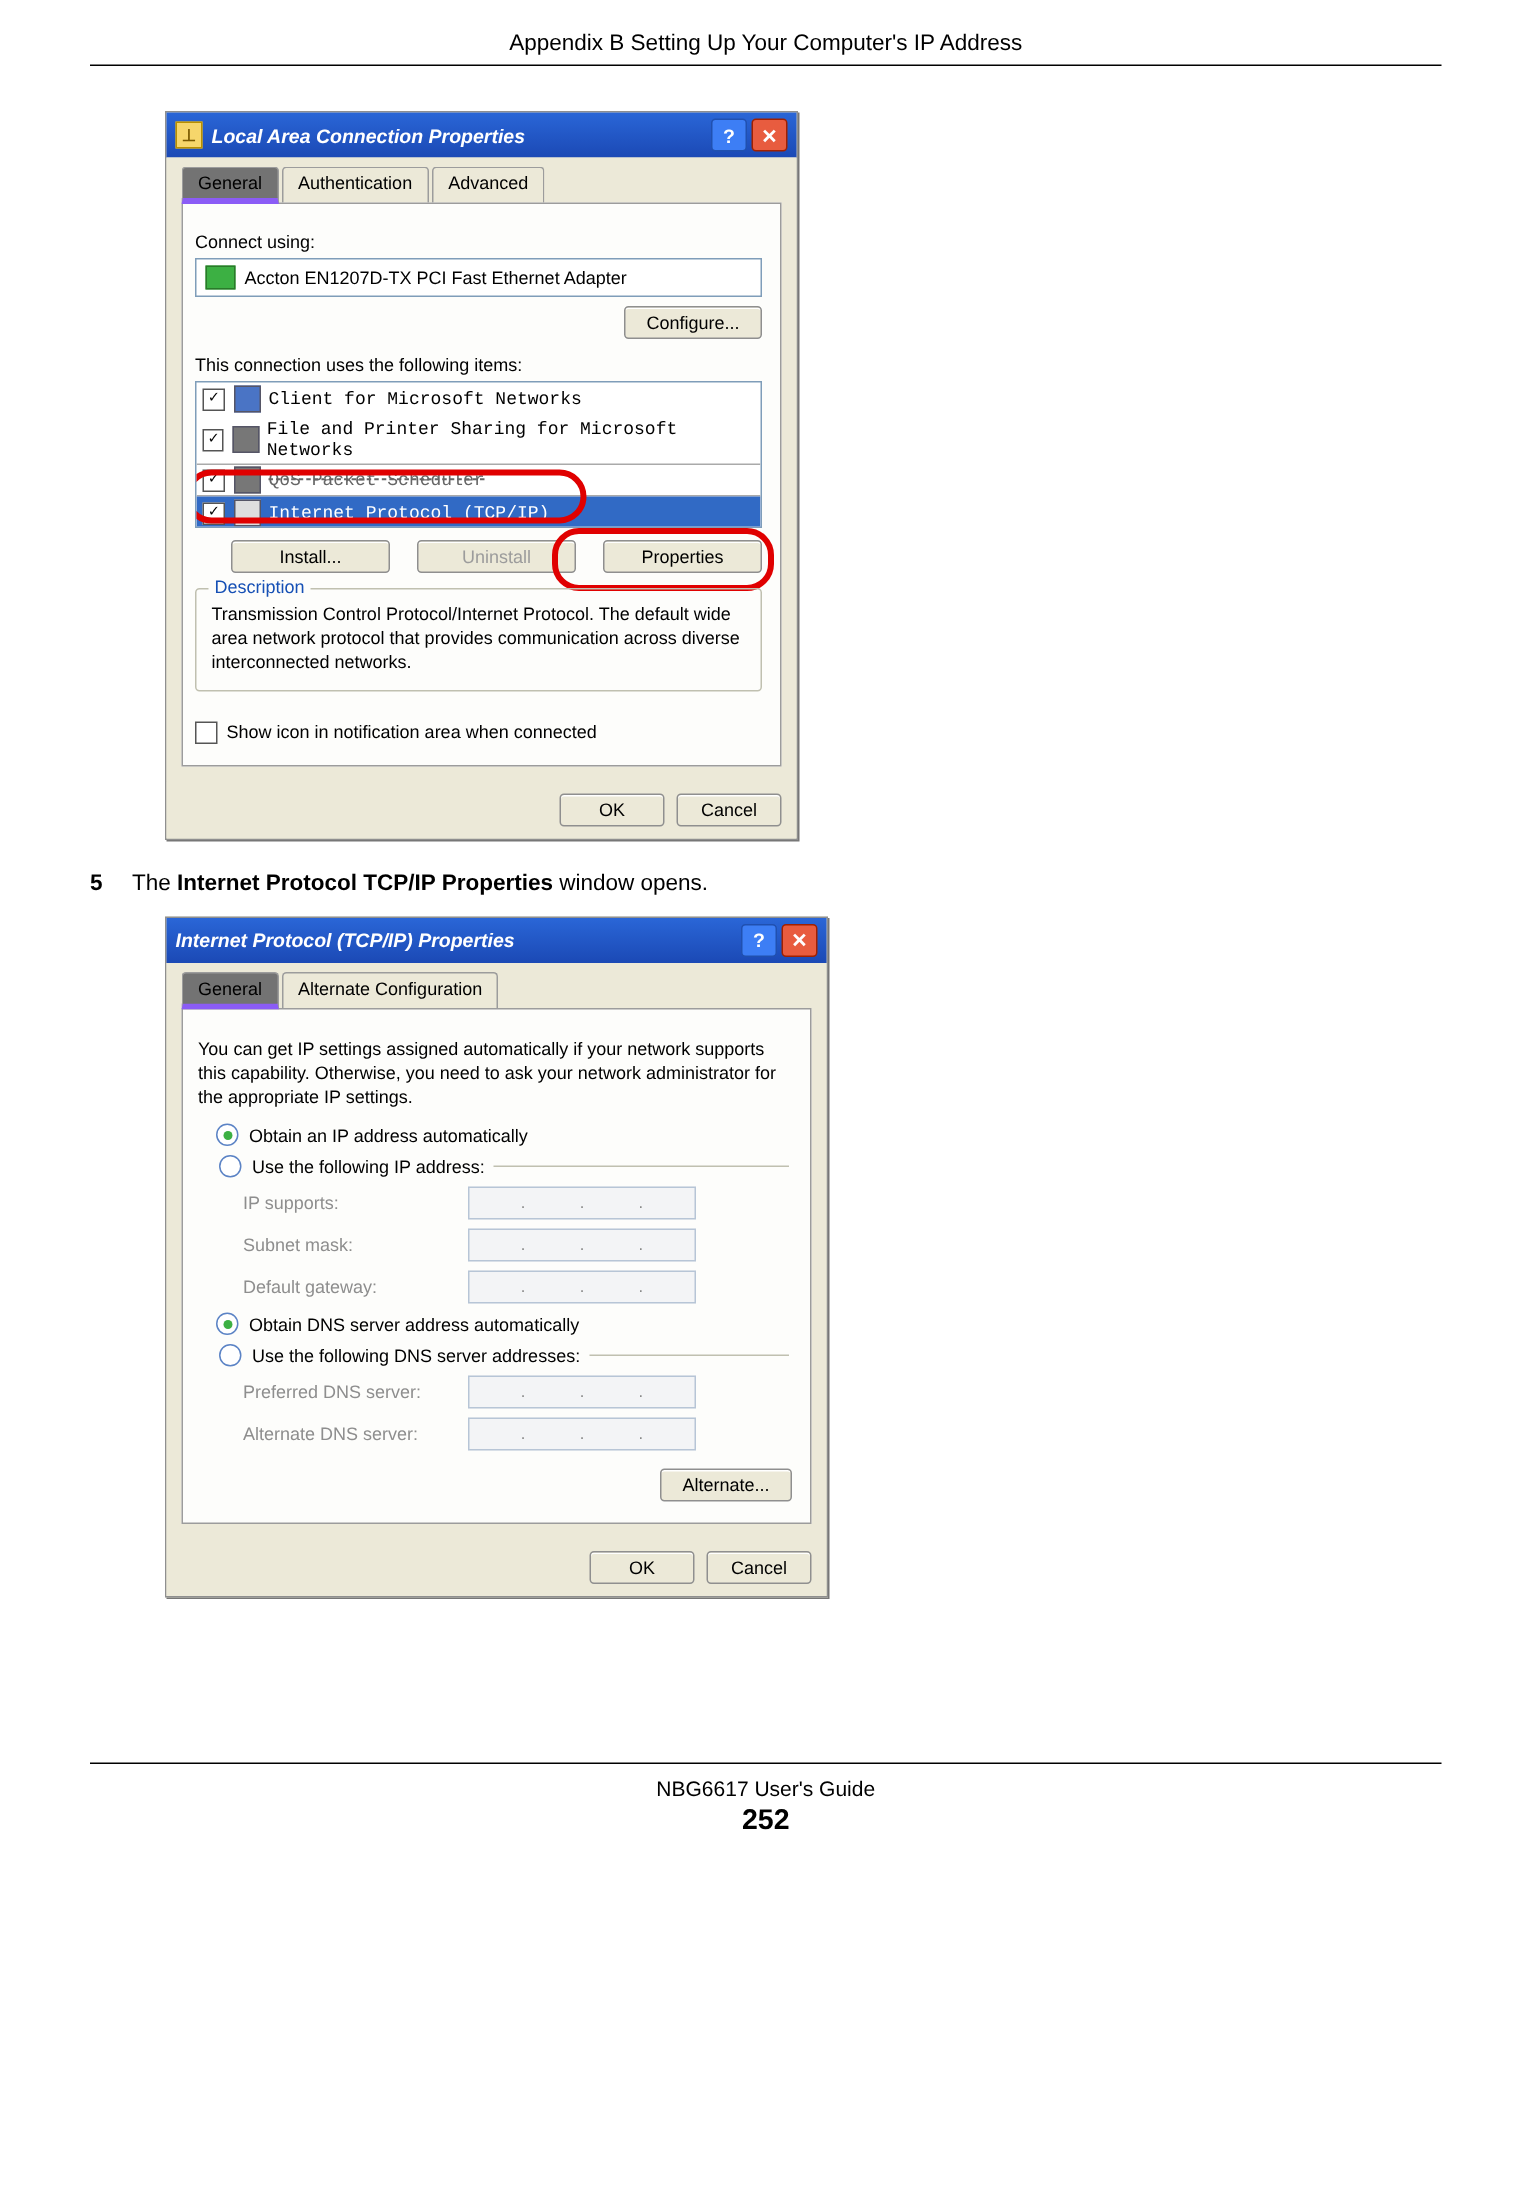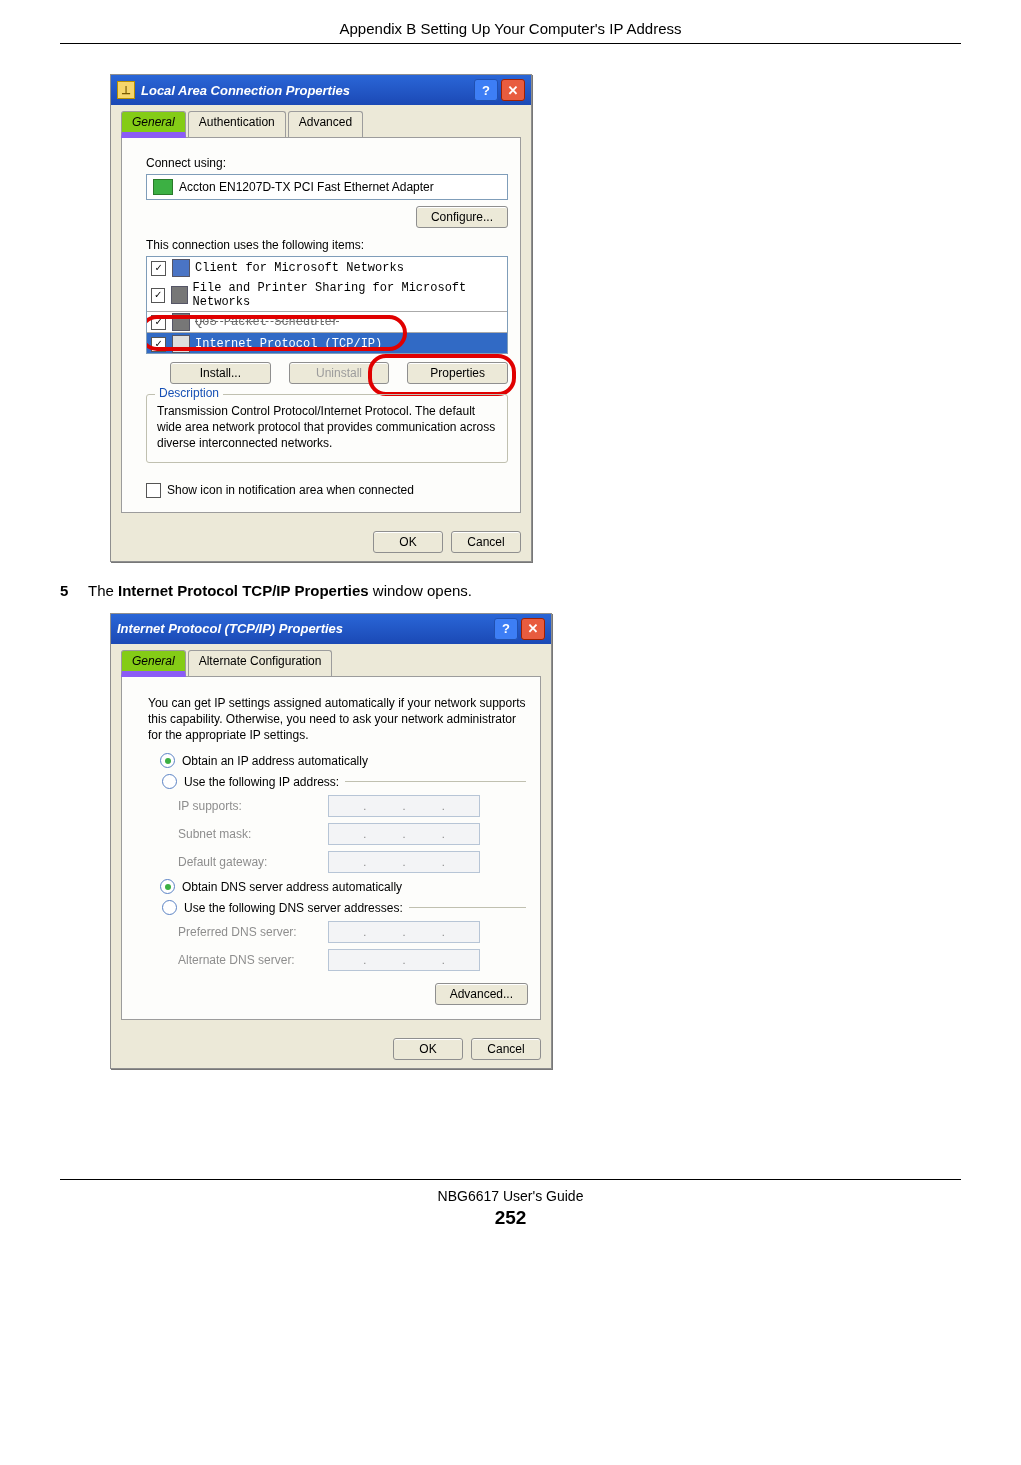--- a/index.html
+++ b/index.html
@@ -79,29 +79,28 @@
     border: 1px solid #9c9c9c;
     border-bottom: none;
     border-top-left-radius: 3px;
     border-top-right-radius: 3px;
     margin-right: 2px;
     font-size: 12px;
     position: relative;
     z-index: 1;
   }
   .tab.active {
-    background: #84cc16;
-    border-bottom: 6px solid #8b5cf6;
+    background: #737373;
+    border-bottom: 4px solid #8b5cf6;
     z-index: 3;
-    font-style: italic;
   }
   .tabpanel {
     border: 1px solid #9c9c9c;
     background: #fdfdfb;
-    padding: 12px 12px 14px 24px;
+    padding: 12px 12px 14px 8px;
     position: relative;
     z-index: 2;
   }
   .label { font-size: 12px; margin: 6px 0 4px 0; }
   .sunken {
     border: 1px solid #7f9db9;
     background: #fff;
     padding: 4px 6px;
   }
   .adapter-row {
@@ -375,21 +374,21 @@
                   <span class="ip-input">
                     <span>.</span>
                     <span>.</span>
                     <span>.</span>
                   </span>
                 </div>
             </div>
           </div>
 
           <div class="row-right" style="margin-top:12px;">
-            <button class="btn">Advanced...</button>
+            <button class="btn">Alternate...</button>
           </div>
         </div>
       </div>
       <div class="footer-btns">
         <button class="btn">OK</button>
         <button class="btn">Cancel</button>
       </div>
     </div>
   </div>
 

